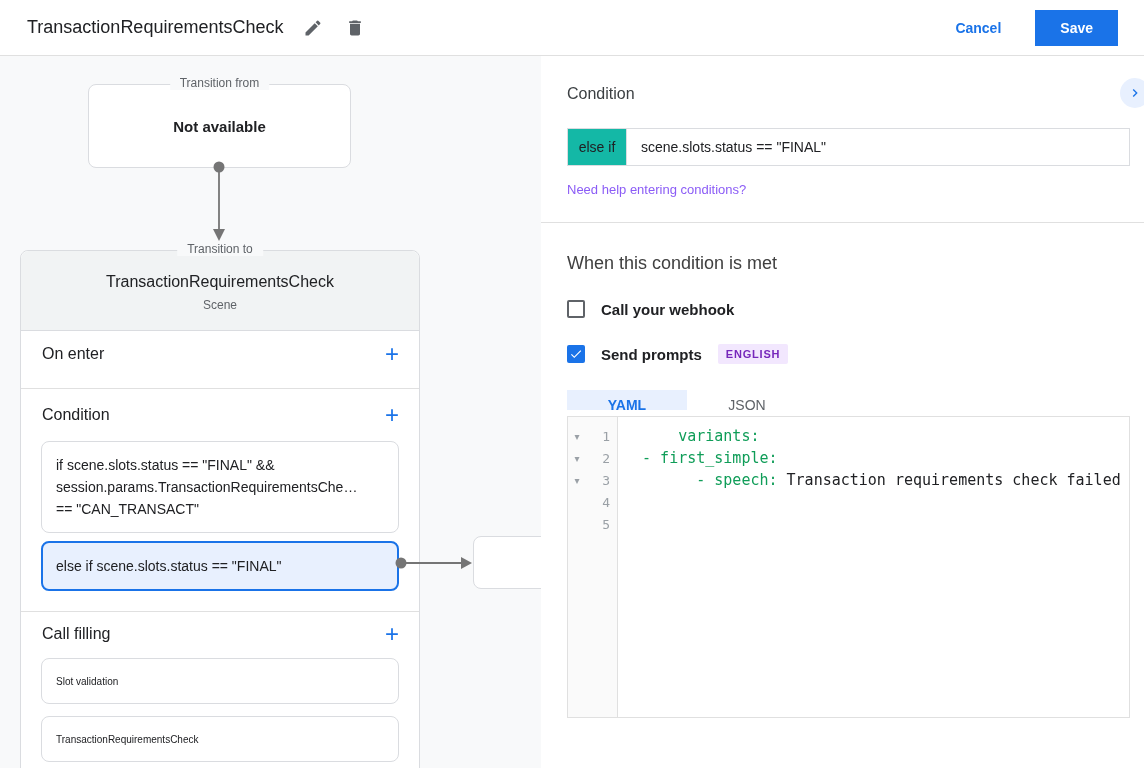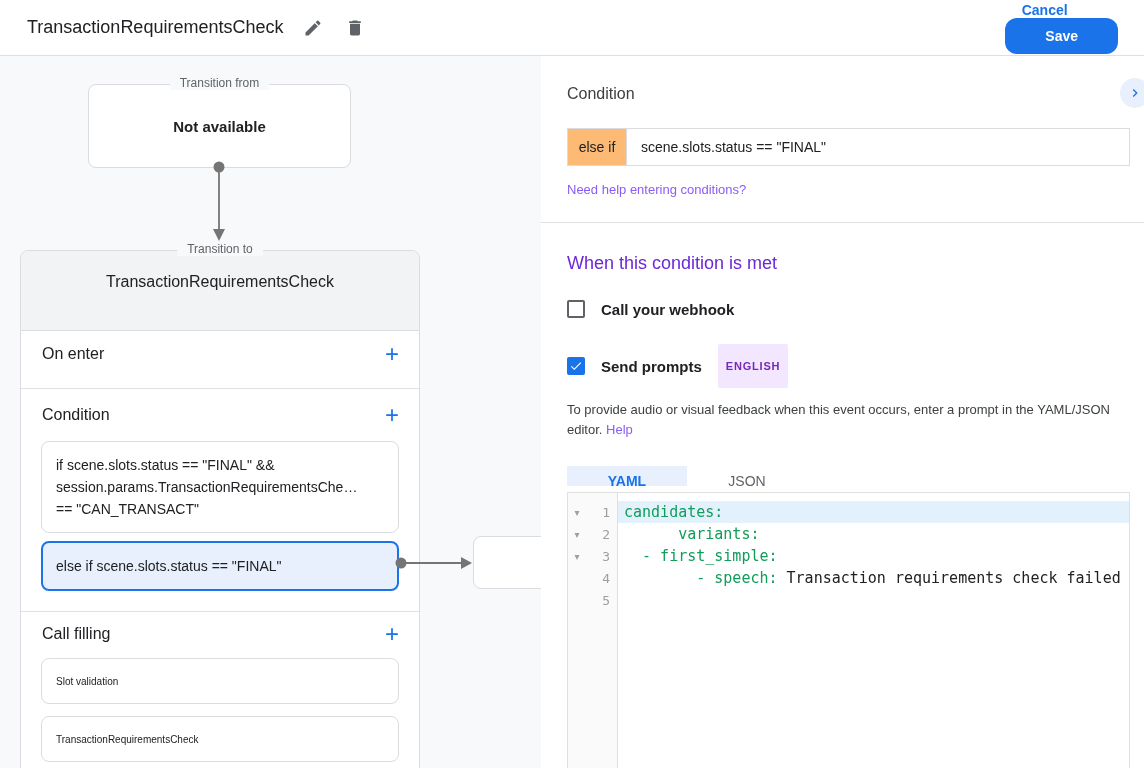--- a/index.html
+++ b/index.html
@@ -7,25 +7,25 @@
               font-family:"Liberation Sans", sans-serif; color:#202124; }
 
   
   .topbar { height:56px; display:flex; align-items:center; justify-content:space-between;
             padding:0 26px 0 27px; background:#fff; border-bottom:1px solid #e0e0e0; }
   .topbar-left { display:flex; align-items:center; }
   .page-title { font-size:18px; font-weight:400; color:#202124; }
   .icon-btn { background:none; border:none; cursor:pointer; margin-left:18px;
               width:24px; height:24px; display:flex; align-items:center; justify-content:center; }
   .icon-btn svg { fill:#5f6368; }
-  .topbar-right { display:flex; align-items:center;flex-direction:column; }
+  .topbar-right { display:flex; align-items:center; }
   .cancel-btn { background:none; border:none; color:#1a73e8; font-size:14px; font-weight:700;
                 cursor:pointer; margin-right:34px; font-family:inherit; }
   .save-btn { background:#1a73e8; border:none; color:#fff; font-size:14px; font-weight:700;
-              padding:0 40px; height:36px; border-radius:12px; cursor:pointer; font-family:inherit; }
+              padding:0 25px; height:36px; border-radius:0; cursor:pointer; font-family:inherit; }
 
   
   .main { display:flex; height:712px; }
   .canvas { position:relative; width:541px; background:#f8f9fa; overflow:hidden; flex:none; }
   .panel { position:relative; flex:1; background:#fff; }
 
   
   .legend { position:absolute; top:-9px; left:50%; transform:translateX(-50%);
             background:#f8f9fa; padding:0 10px; font-size:12px; color:#5f6368; white-space:nowrap; }
   .tfrom-box { position:absolute; left:88px; top:28px; width:263px; height:84px; background:#fff;
@@ -62,37 +62,37 @@
   .target-box { position:absolute; left:473px; top:480px; width:80px; height:53px; background:#fff;
                 border:1px solid #dadce0; border-radius:8px; cursor:pointer; }
 
   
   .panel-sec1 { padding:29px 14px 24px 26px; border-bottom:1px solid #e0e0e0; position:relative; }
   .panel-title { font-size:16px; font-weight:400; color:#3c4043; }
   .collapse-btn { position:absolute; top:22px; right:-6px; width:30px; height:30px;
                   border-radius:50%; background:#e8f0fe; border:none; cursor:pointer;
                   display:flex; align-items:center; justify-content:center; }
   .cond-input-row { display:flex; margin-top:25px; height:38px; width:563px; }
-  .cond-prefix { width:60px; flex:none; background:#fdba74; border:1px solid #dadce0;
+  .cond-prefix { width:60px; flex:none; background:#14b8a6; border:1px solid #dadce0;
                  display:flex; align-items:center; justify-content:center; font-size:14px;
                  color:#202124; }
   .cond-input { flex:1; border:1px solid #dadce0; border-left:none; padding:0 14px;
                 font-size:14px; color:#202124; font-family:inherit; outline:none; background:#fff; }
   .link { color:#8b5cf6; font-size:13px; text-decoration:none; cursor:pointer; }
   .help-row { margin-top:14px; }
 
   .panel-sec2 { padding:30px 14px 0 26px; }
-  .sec2-title { font-size:18px; font-weight:400; color:#6d28d9; }
+  .sec2-title { font-size:18px; font-weight:400; color:#404040; }
   .check-row { display:flex; align-items:center; margin-top:26px; cursor:pointer; width:max-content; }
   .cbox { width:18px; height:18px; border:2px solid #5f6368; border-radius:2px; background:#fff;
           flex:none; display:flex; align-items:center; justify-content:center; cursor:pointer; }
   .cbox.checked { border:none; background:#1a73e8; }
   .check-label { font-size:15px; font-weight:700; color:#202124; margin-left:16px; }
   .badge { margin-left:16px; background:#f2e7fe; color:#7627bb; font-size:11px; font-weight:700;
-           letter-spacing:.8px; padding:16px 8px; border-radius:2px; }
+           letter-spacing:.8px; padding:4px 8px; border-radius:2px; }
   .desc { margin-top:12px; font-size:13px; line-height:1.55; color:#3c4043; max-width:566px; }
   .desc .link { font-size:13px; }
 
   .tabs { display:flex; margin-top:26px; }
   .tab { width:120px; height:20px; line-height:30px; text-align:center; font-size:14px;
          color:#5f6368; cursor:pointer; }
   .tab.active { background:#e8f0fe; color:#1a73e8; font-weight:700; }
 
   .editor { margin-top:6px; width:563px; height:302px; border:1px solid #e0e0e0;
             display:flex; background:#fff; cursor:text; }
@@ -147,20 +147,21 @@
         <circle cx="10" cy="8" r="5.5" fill="#757575"></circle>
         <line x1="10" y1="12" x2="10" y2="70" stroke="#757575" stroke-width="1.8"></line>
         <polygon points="4,70 16,70 10,82" fill="#757575"></polygon>
       </svg>
 
       <div class="scene-card">
         <span class="legend">Transition to</span>
 
         <div class="scene-head">
           <div class="scene-title">TransactionRequirementsCheck</div>
+          <div class="scene-sub">Scene</div>
         </div>
 
         <div class="card-row onenter-row">
           <span class="row-label">On enter</span>
           <button class="plus">+</button>
         </div>
 
         <div class="sect sect-cond">
           <div class="sect-head">
             <span class="row-label">Condition</span>
@@ -228,21 +229,20 @@
         <label class="check-row">
           <span class="cbox checked">
             <svg width="14" height="14" viewBox="0 0 24 24">
               <path d="M9 16.17 4.83 12l-1.42 1.41L9 19 21 7l-1.41-1.41z" fill="#fff"></path>
             </svg>
           </span>
           <span class="check-label">Send prompts</span>
           <span class="badge">ENGLISH</span>
         </label>
 
-        <p class="desc"><span>To provide audio or visual feedback when this event occurs, enter a prompt in the YAML/JSON editor.</span> <a class="link">Help</a></p>
 
         <div class="tabs">
           <div class="tab active">YAML</div>
           <div class="tab">JSON</div>
         </div>
 
         <div class="editor">
           <div class="gutter">
             <div class="g-row">
               <span class="fold">▾</span>
@@ -259,21 +259,20 @@
             <div class="g-row">
               <span class="fold"></span>
               <span class="lnum">4</span>
             </div>
             <div class="g-row">
               <span class="fold"></span>
               <span class="lnum">5</span>
             </div>
           </div>
           <div class="codecol">
-            <div class="code-line hl"><span class="ck">candidates:</span><span class="cv"></span></div>
             <div class="code-line"><span class="ck">      variants:</span><span class="cv"></span></div>
             <div class="code-line"><span class="ck">  - first_simple:</span><span class="cv"></span></div>
             <div class="code-line"><span class="ck">        - speech:</span><span class="cv"> Transaction requirements check failed</span></div>
             <div class="code-line"><span class="ck"></span><span class="cv"></span></div>
           </div>
         </div>
       </section>
     </div>
   </div>
 </div>

